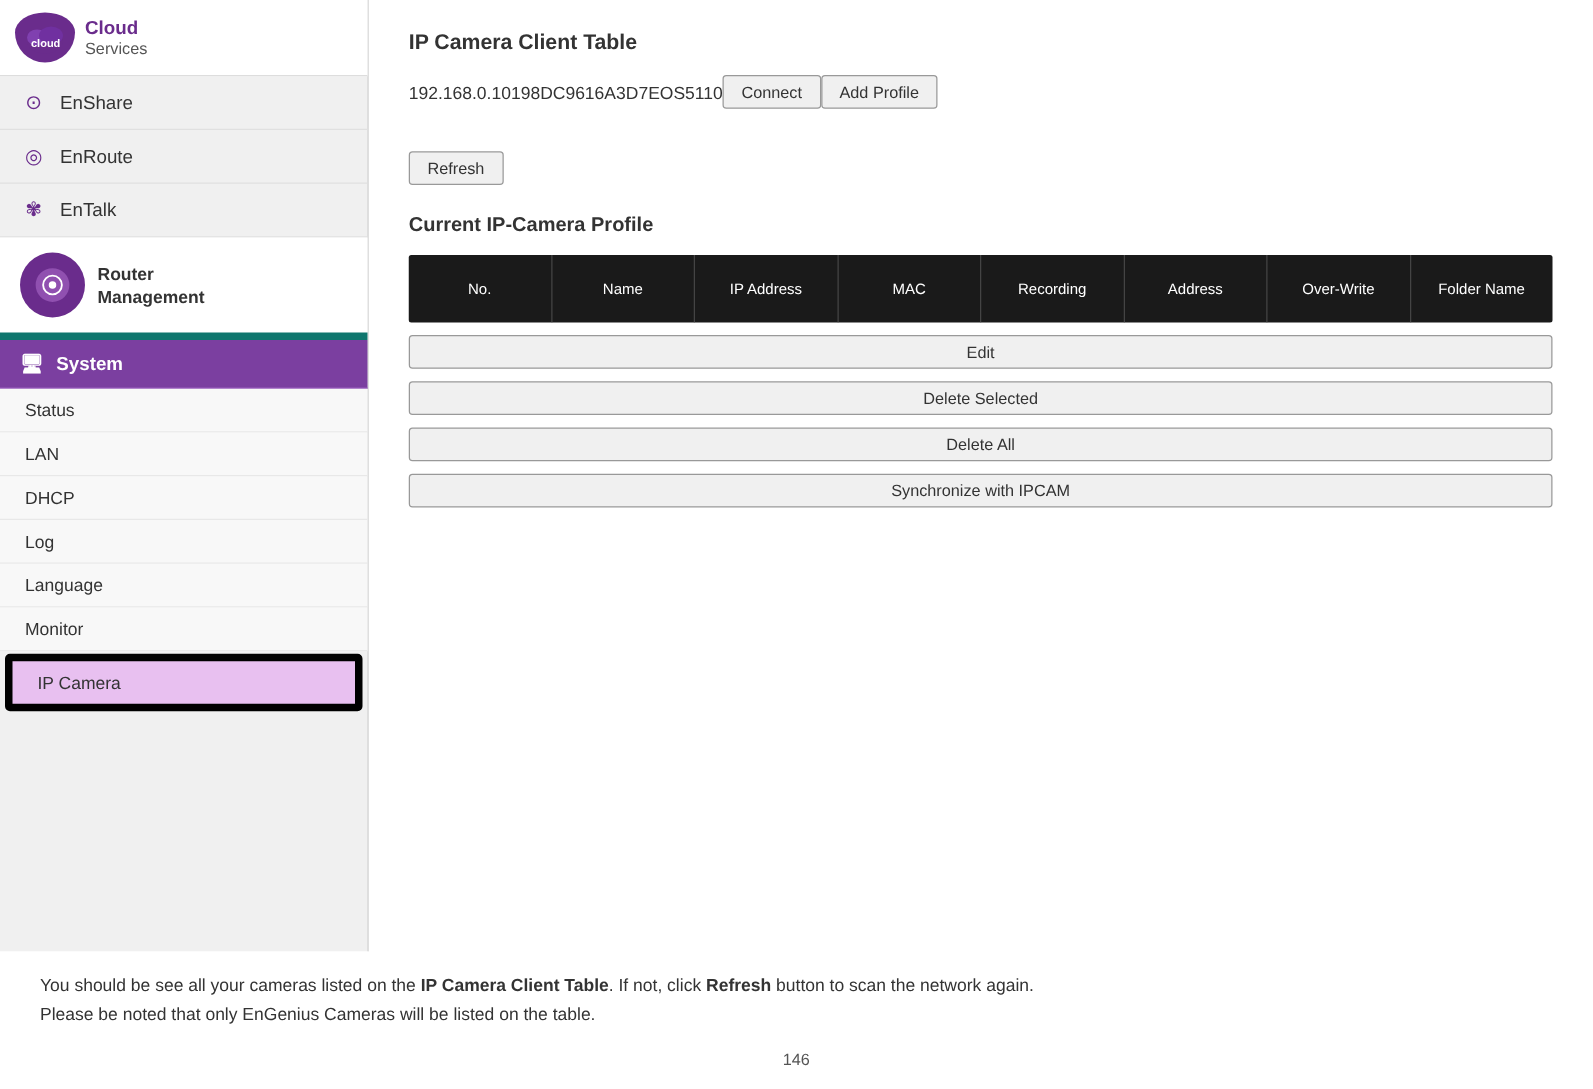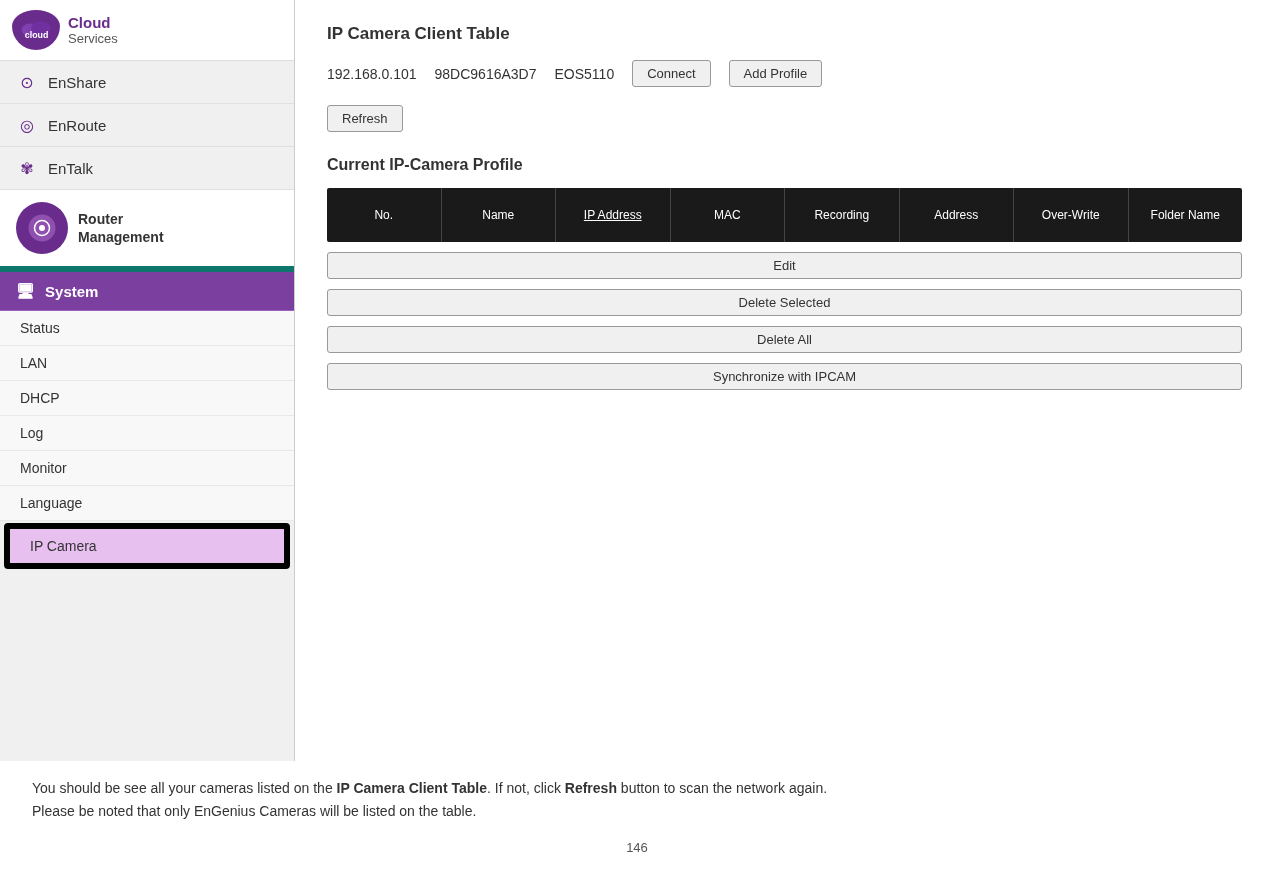--- a/index.html
+++ b/index.html
@@ -136,22 +136,22 @@
     }
     .section-title {
       font-size: 17px;
       font-weight: bold;
       color: #333;
       margin-bottom: 16px;
     }
     .client-table-row {
       display: flex;
       align-items: center;
-      gap: 18px;
-      margin-bottom: 14px;
+      gap: 0;
+      margin-bottom: 30px;
       font-size: 14px;
     }
     .client-table-row span {
       color: #333;
     }
     .btn {
       border: 1px solid #999;
       background: #f0f0f0;
       padding: 5px 14px;
       cursor: pointer;
@@ -181,21 +181,21 @@
     .profile-table-header .th {
       padding: 20px 6px;
       border-right: 1px solid #444;
       text-align: center;
       flex: 1;
       font-size: 12px;
     }
     .profile-table-header .th:last-child { border-right: none; }
     .th-no { flex: 0.5; }
     .th-name { flex: 1; }
-    .th-ip { flex: 1.5; text-decoration: underline; }
+    .th-ip { flex: 1.5; }
     .th-mac { flex: 1.2; }
     .th-recording { flex: 1.2; }
     .th-motion { flex: 1; }
     .th-overwrite { flex: 1.2; }
     .th-folder { flex: 1.5; }
     .profile-actions {
       display: flex;
       gap: 10px;
       margin-top: 8px;
       flex-direction: column;
@@ -277,24 +277,24 @@
     <div class="sidebar-sub-item">
       <span>LAN</span>
     </div>
     <div class="sidebar-sub-item">
       <span>DHCP</span>
     </div>
     <div class="sidebar-sub-item">
       <span>Log</span>
     </div>
     <div class="sidebar-sub-item">
+      <span>Language</span>
+    </div>
+    <div class="sidebar-sub-item">
       <span>Monitor</span>
-    </div>
-    <div class="sidebar-sub-item">
-      <span>Language</span>
     </div>
 
     <div class="sidebar-ip-camera">
       <span>IP Camera</span>
     </div>
   </div>
 
   <div class="content">
 
     <div class="section-title">IP Camera Client Table</div>

